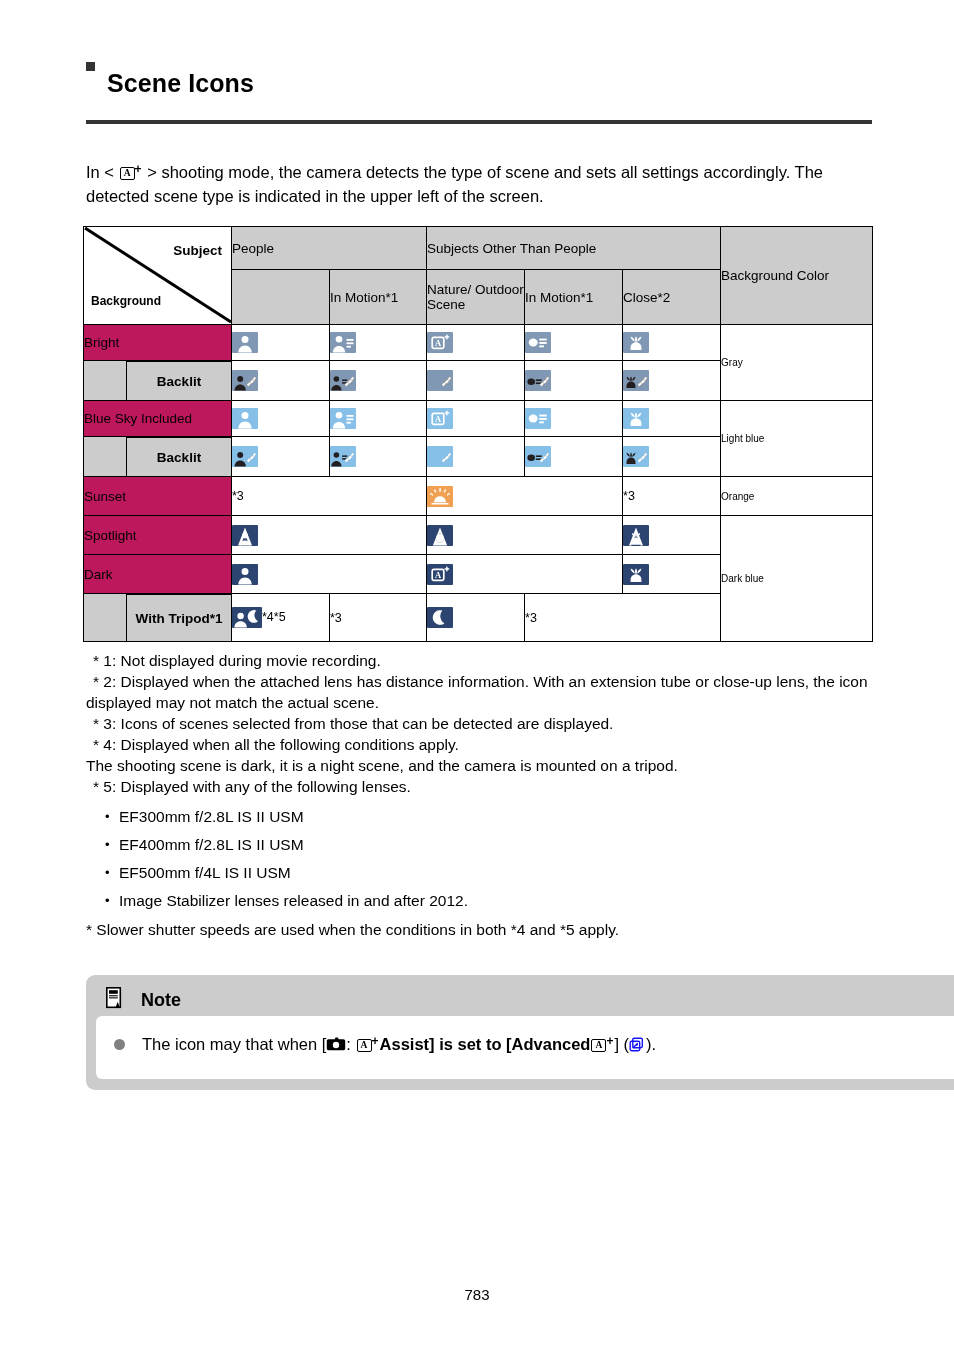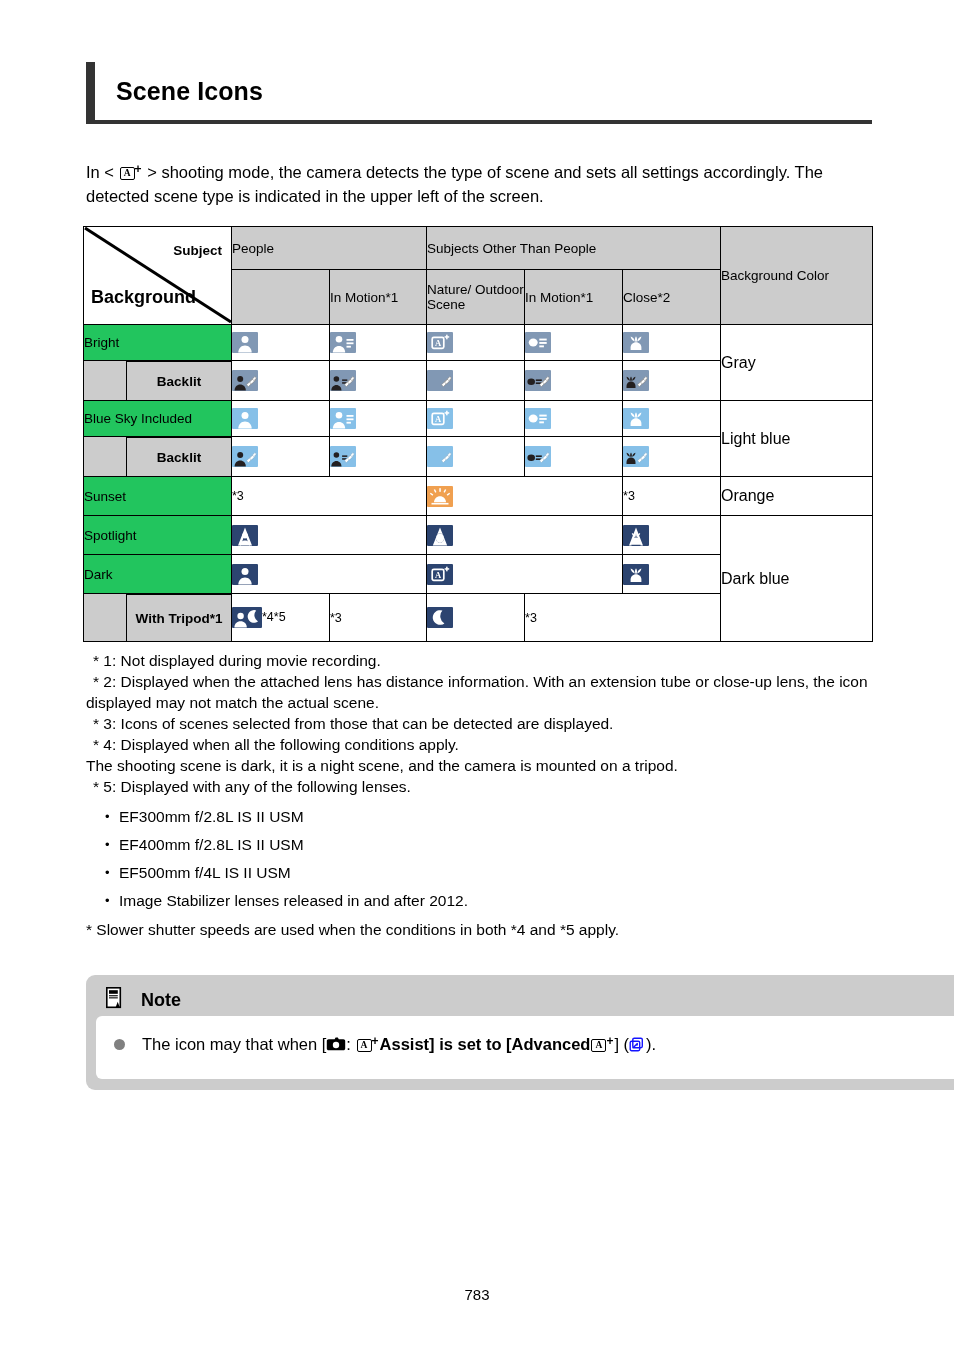--- a/index.html
+++ b/index.html
@@ -26,20 +26,21 @@
   .title-wrap {
     position: absolute;
     left: 86px;
     top: 62px;
     width: 786px;
   }
   .title-row {
     display: flex;
     align-items: stretch;
     height: 58px;
+    flex-direction: column;
   }
   .title-bar {
     width: 9px;
     background: #333333;
     flex: 0 0 9px;
   }
   .title-text {
     font-size: 25px;
     font-weight: bold;
     letter-spacing: 0.1px;
@@ -110,53 +111,53 @@
     text-align: left;
     vertical-align: middle;
     font-weight: normal;
   }
   .hdr {
     background: #cccccc;
     font-weight: bold;
     font-size: 13.5px;
   }
   .rowlabel {
-    background: #22c55e;
+    background: #be185d;
     font-weight: bold;
     font-size: 13.5px;
   }
   .corner {
     background: #ffffff;
     position: relative;
     height: 96px;
   }
   .corner .subj {
     position: absolute;
     right: 9px;
     top: 16px;
     font-weight: bold;
     font-size: 13.5px;
   }
   .corner .bgd {
     position: absolute;
     left: 7px;
     bottom: 16px;
     font-weight: bold;
-    font-size: 18px;
+    font-size: 12px;
   }
   .corner .diag {
     position: absolute;
     left: 0; top: 0; right: 0; bottom: 0;
     overflow: hidden;
   }
   .corner .diag svg { display:block; }
   .cell-icon { height: 35px; }
   .cell-icon-tall { height: 39px; }
   .note-star { font-size: 12.5px; }
-  .bgcolor-cell { font-size: 16px; }
+  .bgcolor-cell { font-size: 10px; }
 
   
   .sublabel-cell {
     background: #cccccc;
     padding: 0;
     position: relative;
   }
   .sublabel-inner {
     margin-left: 42px;
     border-left: 1.3px solid #000;

